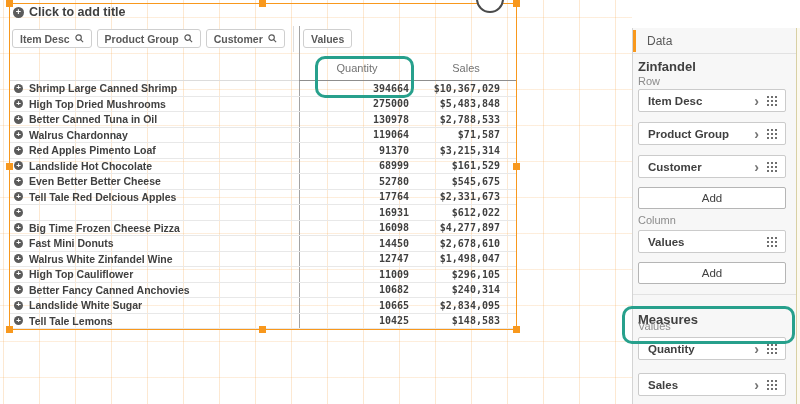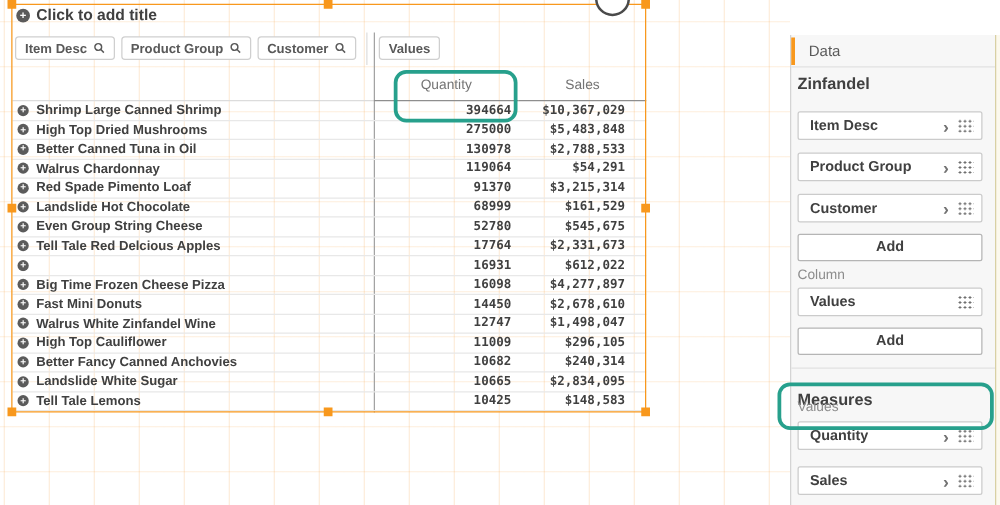--- a/index.html
+++ b/index.html
@@ -81,21 +81,21 @@
   .cardlist .card { margin-bottom:10px; }
   .card { height:23px; background:#fff; border:1px solid #cbcbcb; border-radius:2px;
     display:flex; align-items:center; padding:0 6px 0 9px; }
   .card .c-lbl { flex:1; font-size:11.5px; font-weight:bold; color:#404040;
     white-space:nowrap; overflow:hidden; }
   .chev { color:#737373; font-size:14px; line-height:1; margin-right:7px; font-weight:bold; }
   .dots { width:13px; height:11px; flex:0 0 auto;
     background-image:radial-gradient(#6f6f6f 1px, transparent 1.1px);
     background-size:4px 4px; background-position:0 0; }
   .add-btn { height:22px; background:#fff; border:1px solid #b5b5b5; border-radius:2px;
-    text-align:center; line-height:20px; font-size:11.5px; font-weight:bold; color:#404040; }
+    text-align:center; line-height:20px; font-size:11.5px; font-weight:normal; color:#404040; }
   .panel-sep { position:absolute; left:0; top:266px; width:164px; height:1px; background:#e2e2e2; }
 </style>
 </head>
 <body>
 
 <div class="canvas">
 
   <div class="obj-title">
     <span class="plus-circle">+</span>
     <span>Click to add title</span>
@@ -169,45 +169,45 @@
         <div class="c-qty">130978</div>
         <div class="c-sales">$2,788,533</div>
       </div>
 
       <div class="trow">
         <div class="c-name">
           <span class="plus-circle small">+</span>
           <span>Walrus Chardonnay</span>
         </div>
         <div class="c-qty">119064</div>
-        <div class="c-sales">$54,291</div>
-      </div>
-
-      <div class="trow">
-        <div class="c-name">
-          <span class="plus-circle small">+</span>
-          <span>Red Spade Pimento Loaf</span>
+        <div class="c-sales">$71,587</div>
+      </div>
+
+      <div class="trow">
+        <div class="c-name">
+          <span class="plus-circle small">+</span>
+          <span>Red Apples Pimento Loaf</span>
         </div>
         <div class="c-qty">91370</div>
         <div class="c-sales">$3,215,314</div>
       </div>
 
       <div class="trow">
         <div class="c-name">
           <span class="plus-circle small">+</span>
           <span>Landslide Hot Chocolate</span>
         </div>
         <div class="c-qty">68999</div>
         <div class="c-sales">$161,529</div>
       </div>
 
       <div class="trow">
         <div class="c-name">
           <span class="plus-circle small">+</span>
-          <span>Even Group String Cheese</span>
+          <span>Even Better Better Cheese</span>
         </div>
         <div class="c-qty">52780</div>
         <div class="c-sales">$545,675</div>
       </div>
 
       <div class="trow">
         <div class="c-name">
           <span class="plus-circle small">+</span>
           <span>Tell Tale Red Delcious Apples</span>
         </div>
@@ -302,20 +302,21 @@
 </div>
 
 <div class="panel">
 
   <div class="data-tab">
     <span class="accent"></span>
     <span class="lbl">Data</span>
   </div>
 
   <div class="p-abs sec-h" style="top:31px">Zinfandel</div>
+  <div class="p-abs sub-h" style="top:47px">Row</div>
 
   <div class="p-abs cardlist" style="top:61px">
 
       <div class="card">
         <span class="c-lbl">Item Desc</span>
         <span class="chev">›</span>
         <span class="dots"></span>
       </div>
 
       <div class="card">

